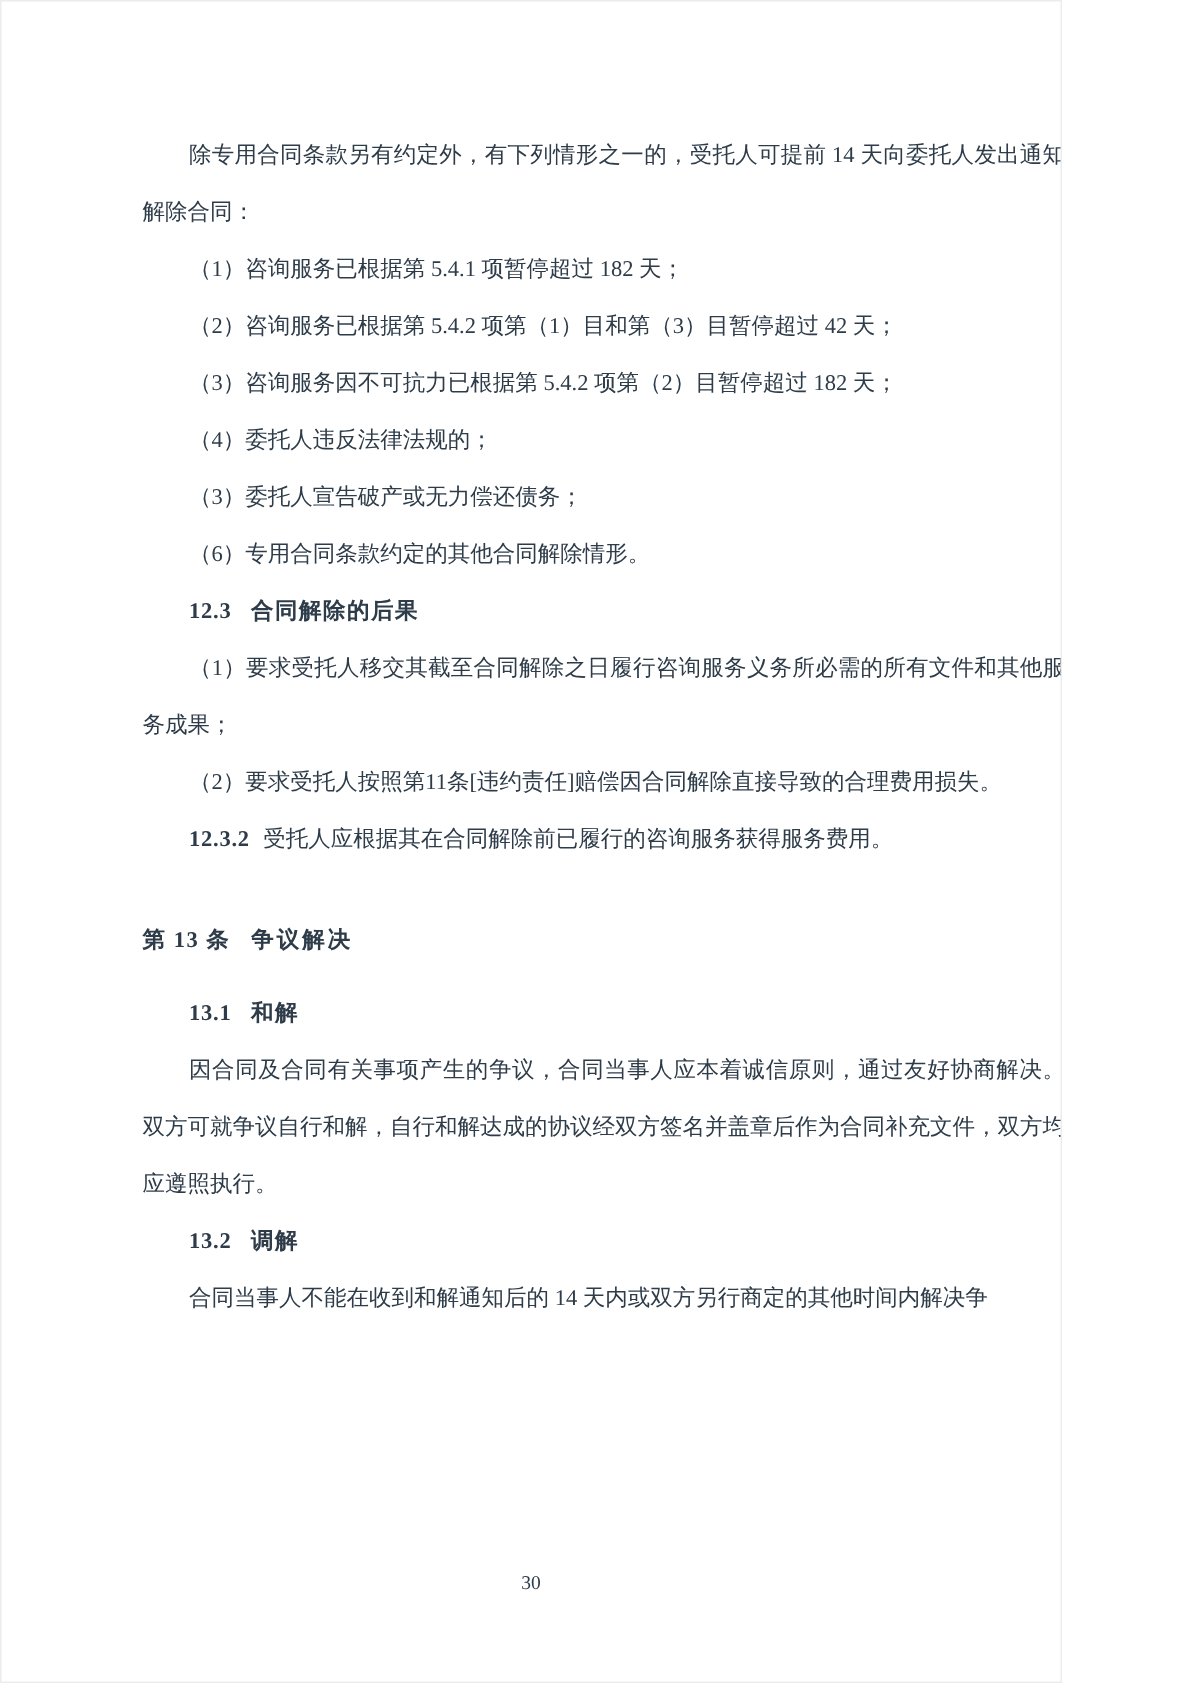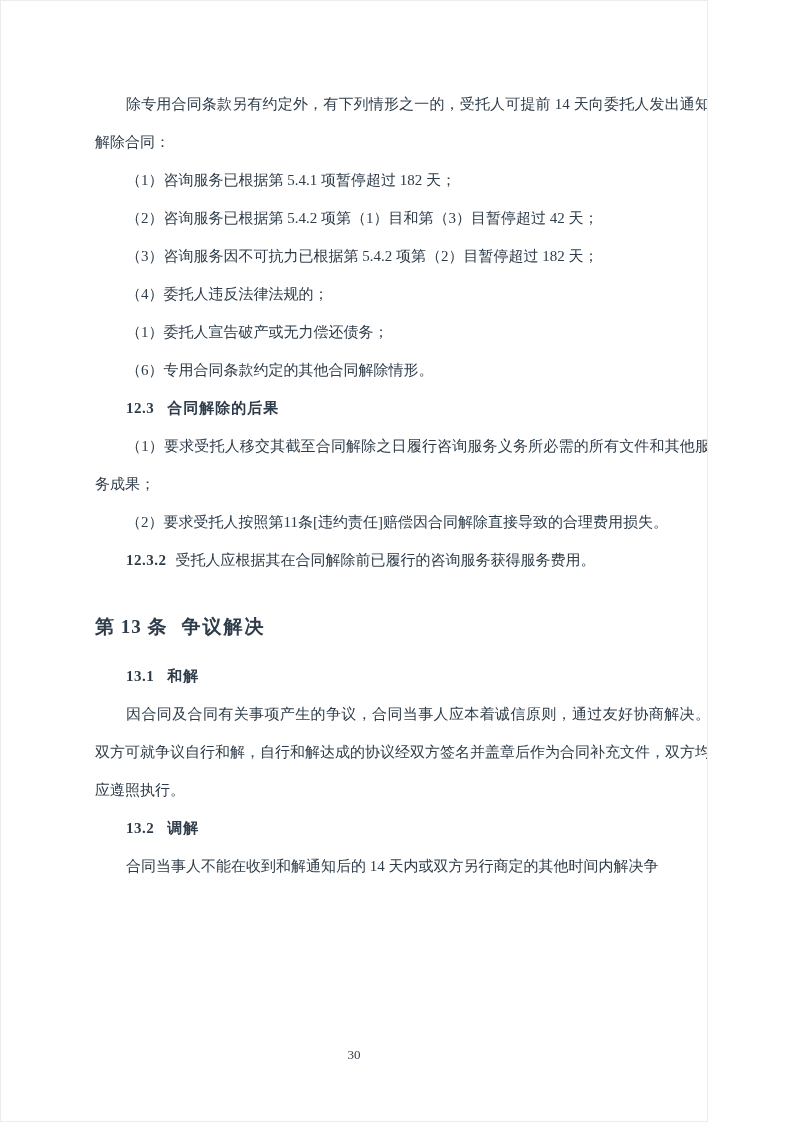--- a/index.html
+++ b/index.html
@@ -45,21 +45,21 @@
     letter-spacing: 0.5px;
   }
   .h-sub .h-title {
     font-family: "Liberation Sans", "DejaVu Sans", sans-serif;
     letter-spacing: 1px;
   }
   
   .h-chapter {
     margin-top: 29px !important;
     margin-bottom: 11px !important;
-    font-size: 19px;
+    font-size: 15px;
     font-weight: bold;
     text-align: left !important;
     line-height: 38px;
   }
   .h-chapter .h-num {
     font-family: "Liberation Serif", "DejaVu Serif", serif;
     letter-spacing: 1px;
   }
   .h-chapter .h-title {
     font-family: "Liberation Sans", "DejaVu Sans", sans-serif;
@@ -81,21 +81,21 @@
 
 <div class="page">
   <div class="content">
 
     <p class="indent">除专用合同条款另有约定外，有下列情形之一的，受托人可提前 14 天向委托人发出通知解除合同：</p>
 
     <p class="indent">（1）咨询服务已根据第 5.4.1 项暂停超过 182 天；</p>
     <p class="indent">（2）咨询服务已根据第 5.4.2 项第（1）目和第（3）目暂停超过 42 天；</p>
     <p class="indent">（3）咨询服务因不可抗力已根据第 5.4.2 项第（2）目暂停超过 182 天；</p>
     <p class="indent">（4）委托人违反法律法规的；</p>
-    <p class="indent">（1）委托人宣告破产或无力偿还债务；</p>
+    <p class="indent">（3）委托人宣告破产或无力偿还债务；</p>
     <p class="indent">（6）专用合同条款约定的其他合同解除情形。</p>
 
     <p class="h-sub">
       <span class="h-num">12.3</span><span class="h-title">合同解除的后果</span>
     </p>
 
 
     <p class="indent">（1）要求受托人移交其截至合同解除之日履行咨询服务义务所必需的所有文件和其他服务成果；</p>
     <p class="indent">（2）要求受托人按照第11条[违约责任]赔偿因合同解除直接导致的合理费用损失。</p>
 

